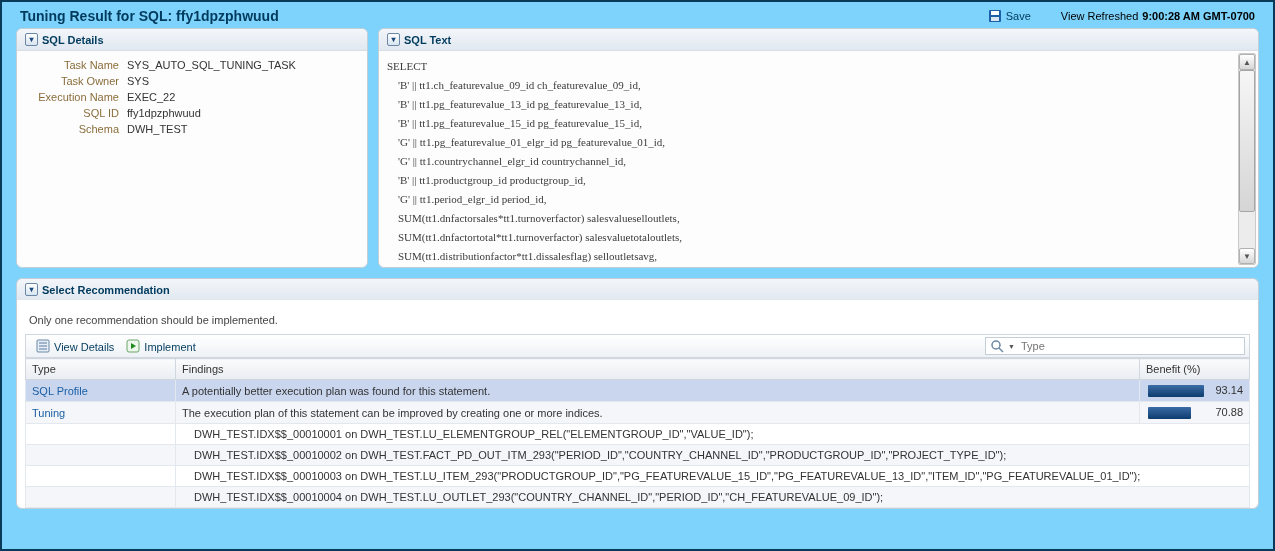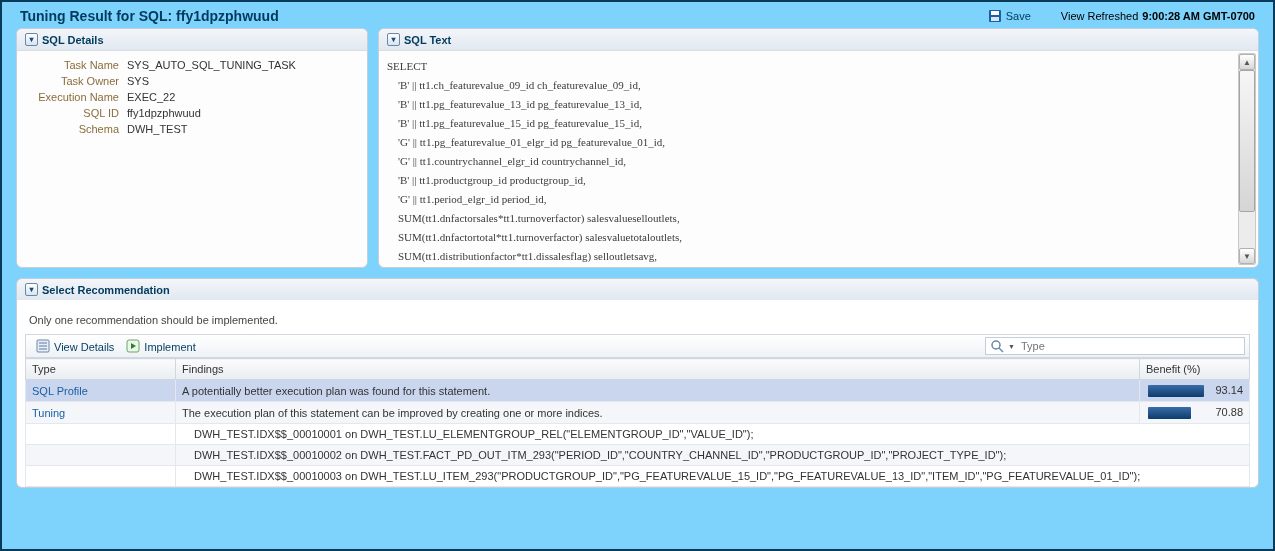--- a/index.html
+++ b/index.html
@@ -403,17 +403,23 @@
               <td colspan="2">
                 <span class="idx-text">DWH_TEST.IDX$$_00010002 on DWH_TEST.FACT_PD_OUT_ITM_293("PERIOD_ID","COUNTRY_CHANNEL_ID","PRODUCTGROUP_ID","PROJECT_TYPE_ID");</span>
               </td>
           </tr>
           <tr class="idx-row">
             <td></td>
               <td colspan="2">
                 <span class="idx-text">DWH_TEST.IDX$$_00010003 on DWH_TEST.LU_ITEM_293("PRODUCTGROUP_ID","PG_FEATUREVALUE_15_ID","PG_FEATUREVALUE_13_ID","ITEM_ID","PG_FEATUREVALUE_01_ID");</span>
               </td>
           </tr>
+          <tr class="idx-row alt">
+            <td></td>
+              <td colspan="2">
+                <span class="idx-text">DWH_TEST.IDX$$_00010004 on DWH_TEST.LU_OUTLET_293("COUNTRY_CHANNEL_ID","PERIOD_ID","CH_FEATUREVALUE_09_ID");</span>
+              </td>
+          </tr>
         </tbody>
       </table>
     </div>
   </div>
 </div>
 
 </body></html>

